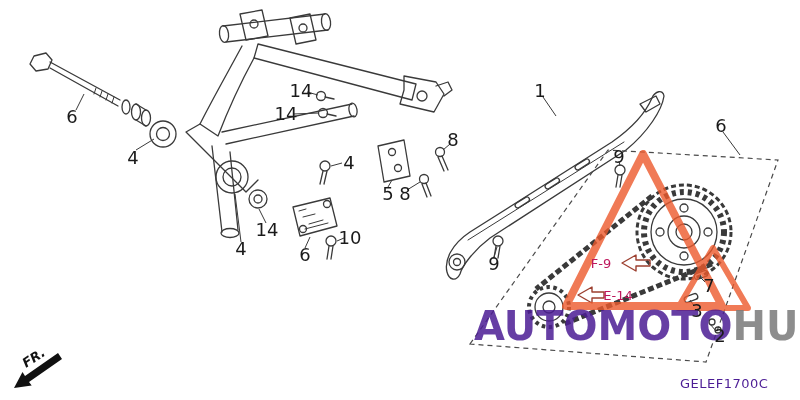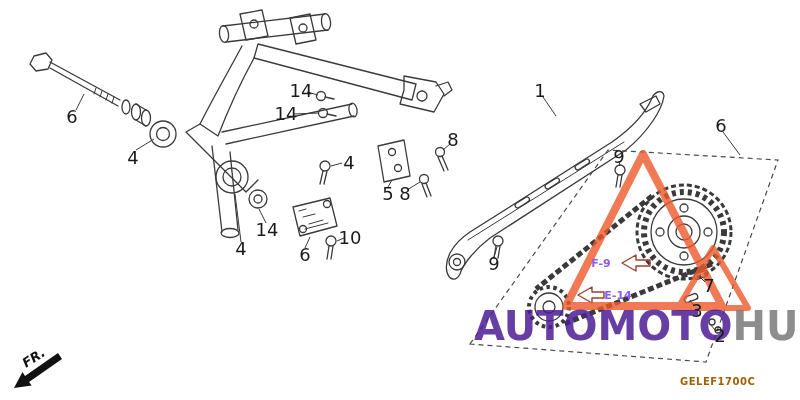--- a/index.html
+++ b/index.html
@@ -7,31 +7,31 @@
     position:relative;width:800px;height:400px;background:#ffffff;
     overflow:hidden;font-family:"DejaVu Sans", sans-serif;
   }
   .artwork{position:absolute;left:0;top:0;}
   .callout{
     position:absolute;transform:translate(-50%,-50%);
     font-size:18px;color:#1a1a1a;line-height:1;white-space:nowrap;
   }
   .ref-label{
     position:absolute;transform:translate(-50%,-50%);
-    font-size:11px;font-weight:bold;color:#8b5cf6;line-height:1;white-space:nowrap;
+    font-size:13px;font-weight:normal;color:#be185d;line-height:1;white-space:nowrap;
   }
   .watermark{
     position:absolute;left:474px;top:306px;font-size:40px;font-weight:bold;
     white-space:nowrap;opacity:.85;letter-spacing:0px;line-height:1;
   }
   .wm-a{color:#4c1d95;}
   .wm-b{color:#7a7a7a;}
   .code{
-    position:absolute;left:680px;top:377px;font-size:10px;color:#a16207;
-    letter-spacing:.5px;line-height:1;font-weight:bold;
+    position:absolute;left:680px;top:377px;font-size:13px;color:#4c1d95;
+    letter-spacing:.5px;line-height:1;
   }
 </style>
 </head>
 <body>
 
 <div class="canvas">
 
   <svg class="artwork" width="800" height="400" viewBox="0 0 800 400">
 
     <g fill="none" stroke="#3a3a3a" stroke-width="1.3" stroke-linejoin="round" stroke-linecap="round">

